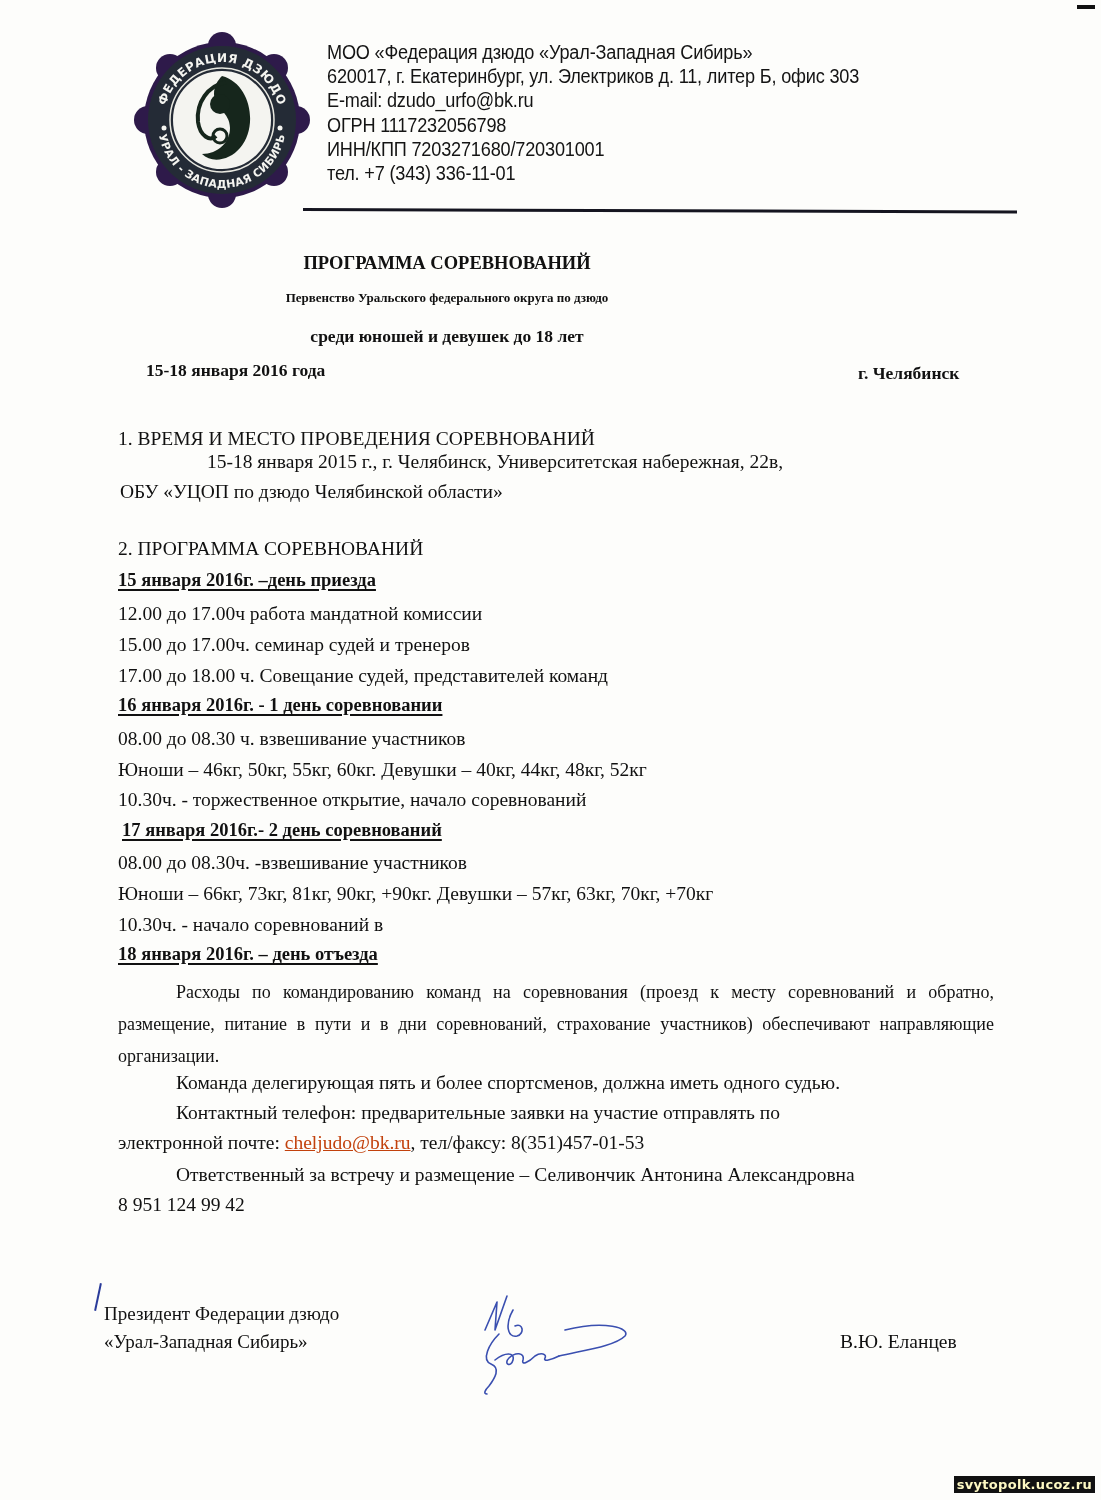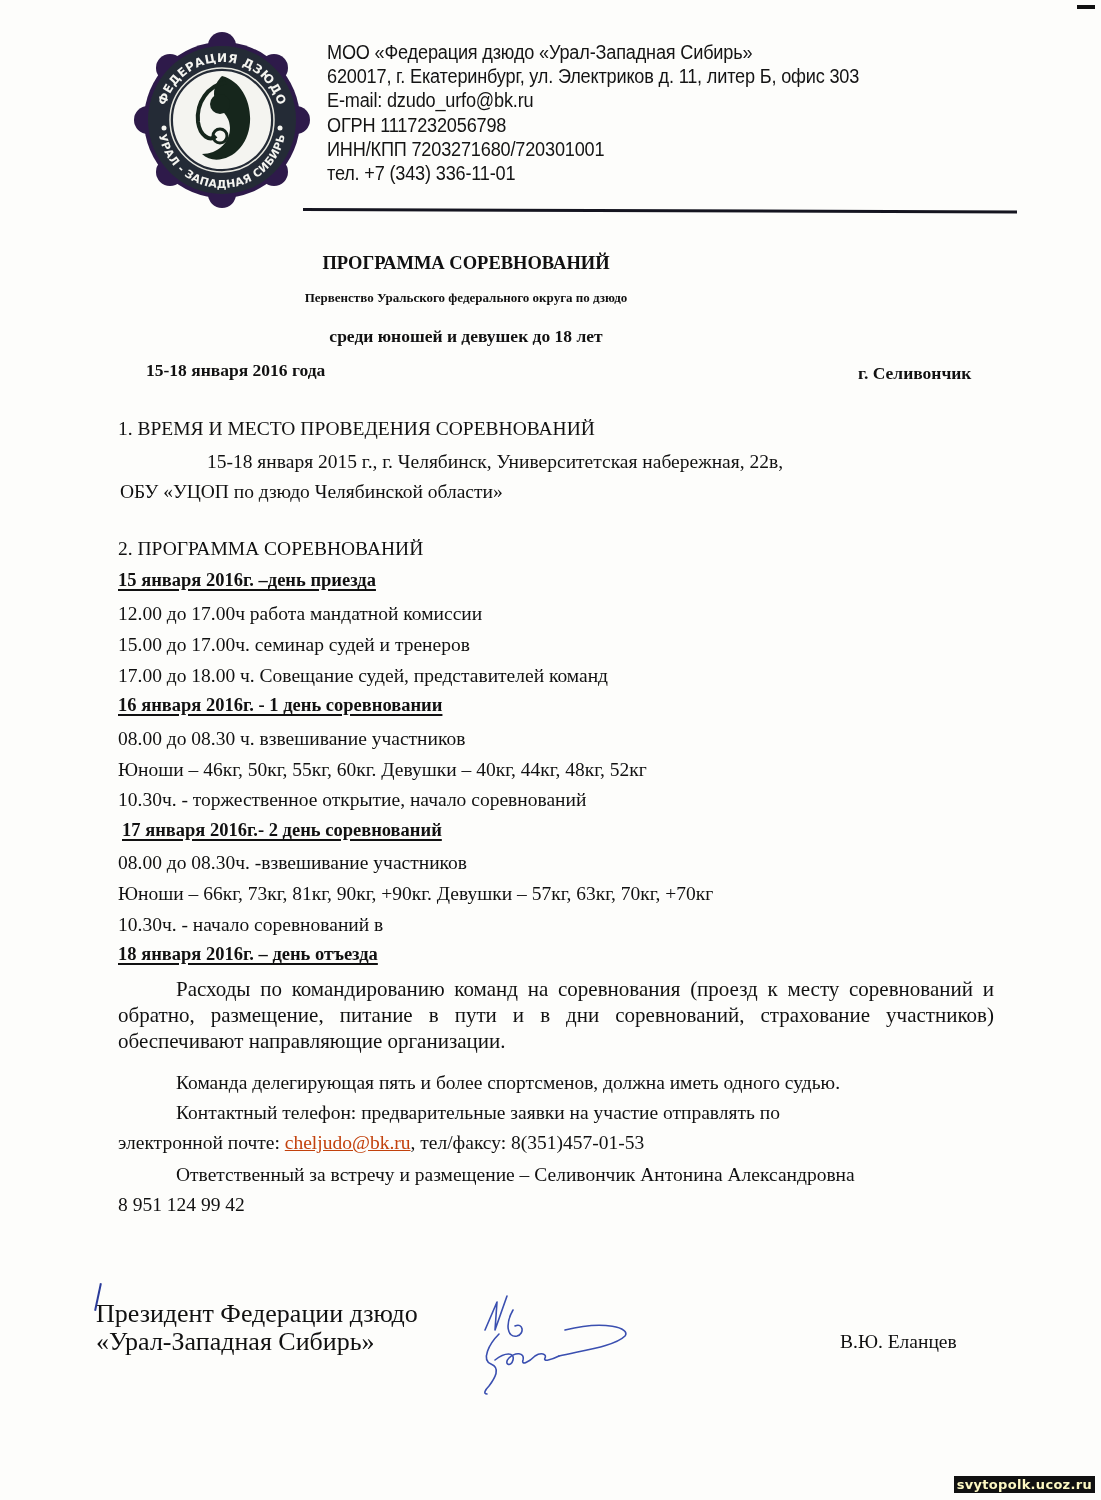--- a/index.html
+++ b/index.html
@@ -12,40 +12,40 @@
   .abs { position: absolute; }
   .corner-mark { left: 1077px; top: 5px; width: 18px; height: 4px; background: #111; }
 
   
   .logo { left: 134px; top: 32px; width: 176px; height: 176px; }
   .org { left: 327px; top: 40px; font-family: "Liberation Sans", sans-serif; font-size: 19.5px; line-height: 24.2px; letter-spacing: -0.2px; color: #141414; transform: scaleX(0.93); transform-origin: left top; white-space: nowrap; }
   .org div { white-space: nowrap; }
   .hr { left: 303px; top: 208px; width: 714px; height: 3px; background: #151520; transform: rotate(0.2deg); transform-origin: left; }
 
   
-  .center-line { left: 0; width: 894px; text-align: center; font-weight: bold; white-space: nowrap; padding-left: 19px; }
+  .center-line { left: 0; width: 894px; text-align: center; font-weight: bold; white-space: nowrap; }
   .t1 { top: 253px; font-size: 18.5px; }
   .t2 { top: 290px; font-size: 13px; }
   .t3 { top: 326px; font-size: 17.5px; }
   .dateline { left: 146px; top: 360px; font-size: 17.5px; font-weight: bold; }
   .cityline { left: 858px; top: 363px; font-size: 17.5px; font-weight: bold; }
 
   
   .body-text { font-size: 19.5px; white-space: nowrap; }
-  .sec1 { left: 118px; top: 418px; }
+  .sec1 { left: 118px; top: 428px; }
   .l-venue1 { left: 183px; top: 451px; margin-left: 24px; }
   .l-venue2 { left: 120px; top: 481px; }
   .sec2 { left: 118px; top: 538px; }
   .day-head { font-weight: bold; text-decoration: underline; text-decoration-thickness: 2px; text-underline-offset: 3px; font-size: 18.5px; }
-  .para { left: 118px; width: 876px; font-size: 21px; line-height: 26px; text-align: justify; }
+  .para { left: 118px; width: 876px; font-size: 18px; line-height: 32px; text-align: justify; }
   .para .indent { display: inline-block; width: 58px; }
   .email-link { text-decoration: underline; color: #c2410c; }
 
   
-  .sig-title { left: 96px; top: 1300px; font-size: 26px; line-height: 28px; }
+  .sig-title { left: 104px; top: 1300px; font-size: 19px; line-height: 28px; }
   .sig-tick { left: 97px; top: 1283px; width: 2px; height: 28px; background: #2a3b9a; transform: rotate(12deg); }
   .signature { left: 455px; top: 1290px; width: 180px; height: 110px; }
   .sig-name { left: 840px; top: 1331px; font-size: 19.5px; }
 
   .watermark { right: 6px; bottom: 7px; font-family: "DejaVu Sans", sans-serif; font-weight: bold; font-size: 13px; color: #fef9c3; background: #111; padding: 1px 3px; letter-spacing: 0.3px; }
 </style>
 </head>
 <body>
 
 <div class="abs corner-mark"></div>
@@ -93,21 +93,21 @@
   <div>ОГРН 1117232056798</div>
   <div>ИНН/КПП 7203271680/720301001</div>
   <div>тел. +7 (343) 336-11-01</div>
 </div>
 <div class="abs hr"></div>
 
 <div class="abs center-line t1">ПРОГРАММА СОРЕВНОВАНИЙ</div>
 <div class="abs center-line t2">Первенство Уральского федерального округа по дзюдо</div>
 <div class="abs center-line t3">среди юношей и девушек до 18 лет</div>
 <div class="abs dateline">15-18 января 2016 года</div>
-<div class="abs cityline">г. Селивончик</div>
+<div class="abs cityline">г. Челябинск</div>
 
 <div class="abs body-text sec1">1. ВРЕМЯ И МЕСТО ПРОВЕДЕНИЯ СОРЕВНОВАНИЙ</div>
 <div class="abs body-text l-venue1">15-18 января 2015 г., г. Челябинск, Университетская набережная, 22в,</div>
 <div class="abs body-text l-venue2">ОБУ «УЦОП по дзюдо Челябинской области»</div>
 
 <div class="abs body-text sec2">2. ПРОГРАММА СОРЕВНОВАНИЙ</div>
 
 <div class="abs body-text day-head" style="left:118px; top:570px;">15 января 2016г. –день приезда</div>
 <div class="abs body-text" style="left:118px; top:603px;">12.00 до 17.00ч работа  мандатной комиссии</div>
 <div class="abs body-text" style="left:118px; top:634px;">15.00 до 17.00ч. семинар судей и тренеров</div>

